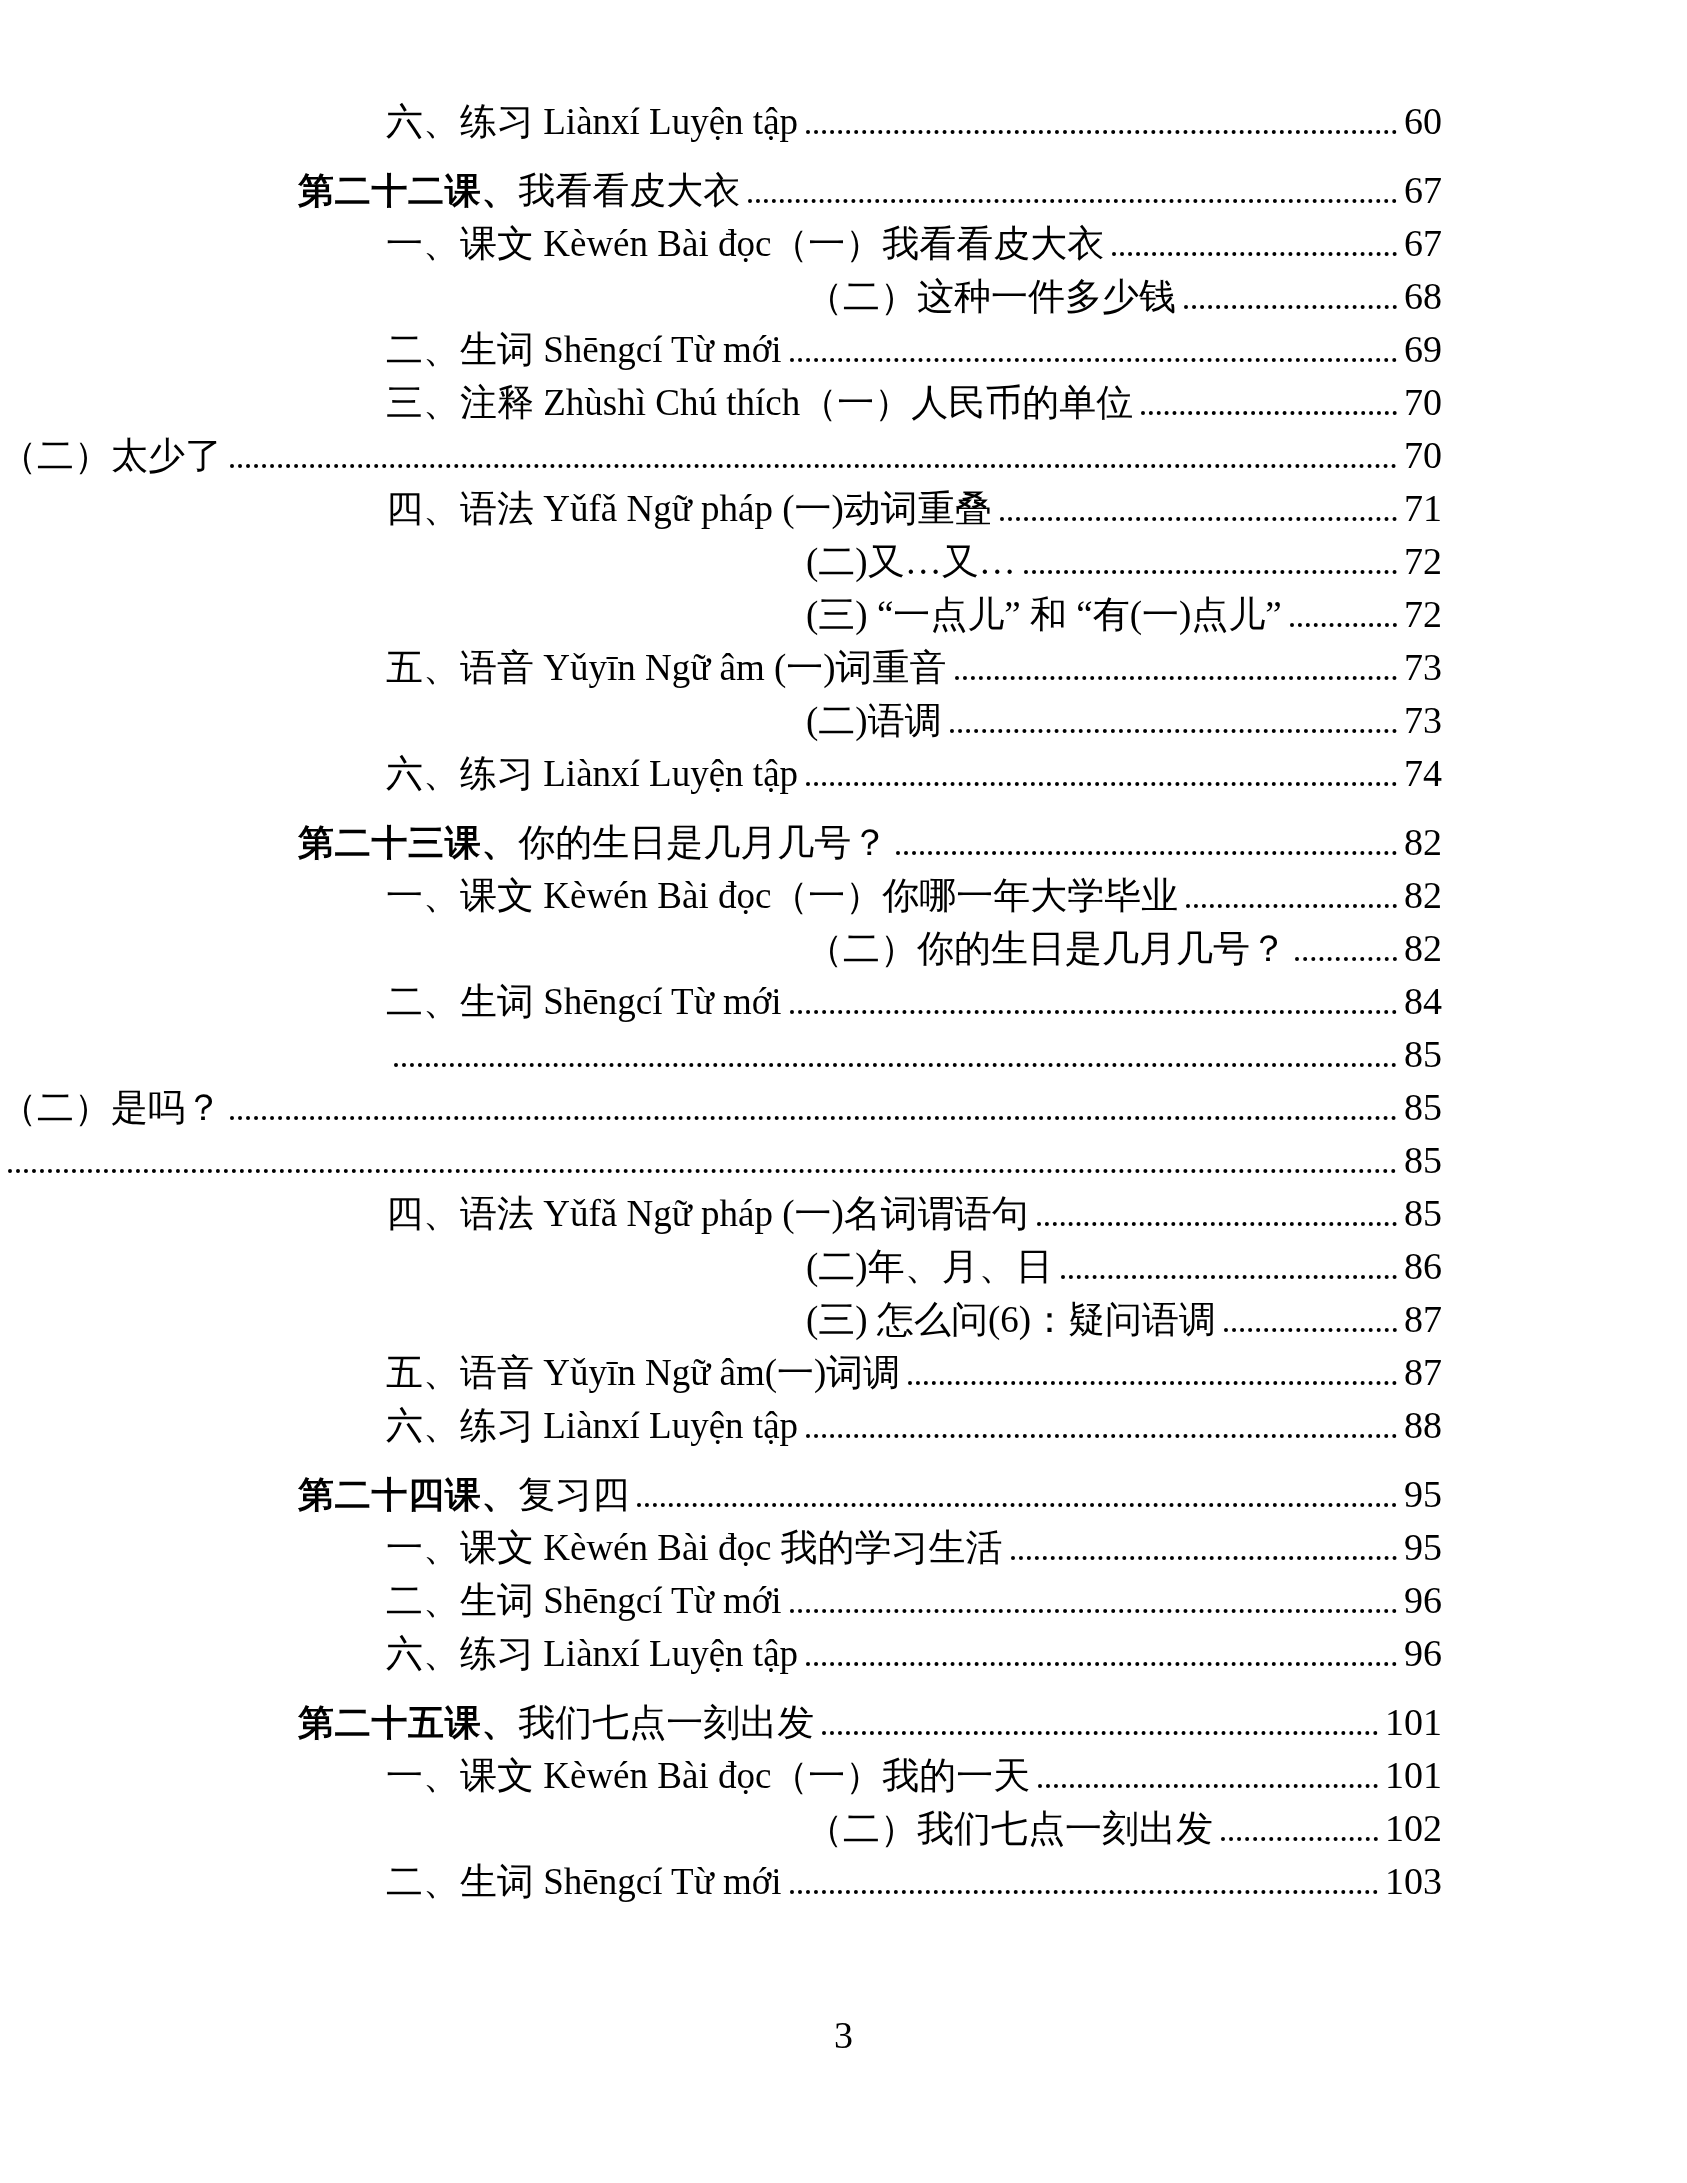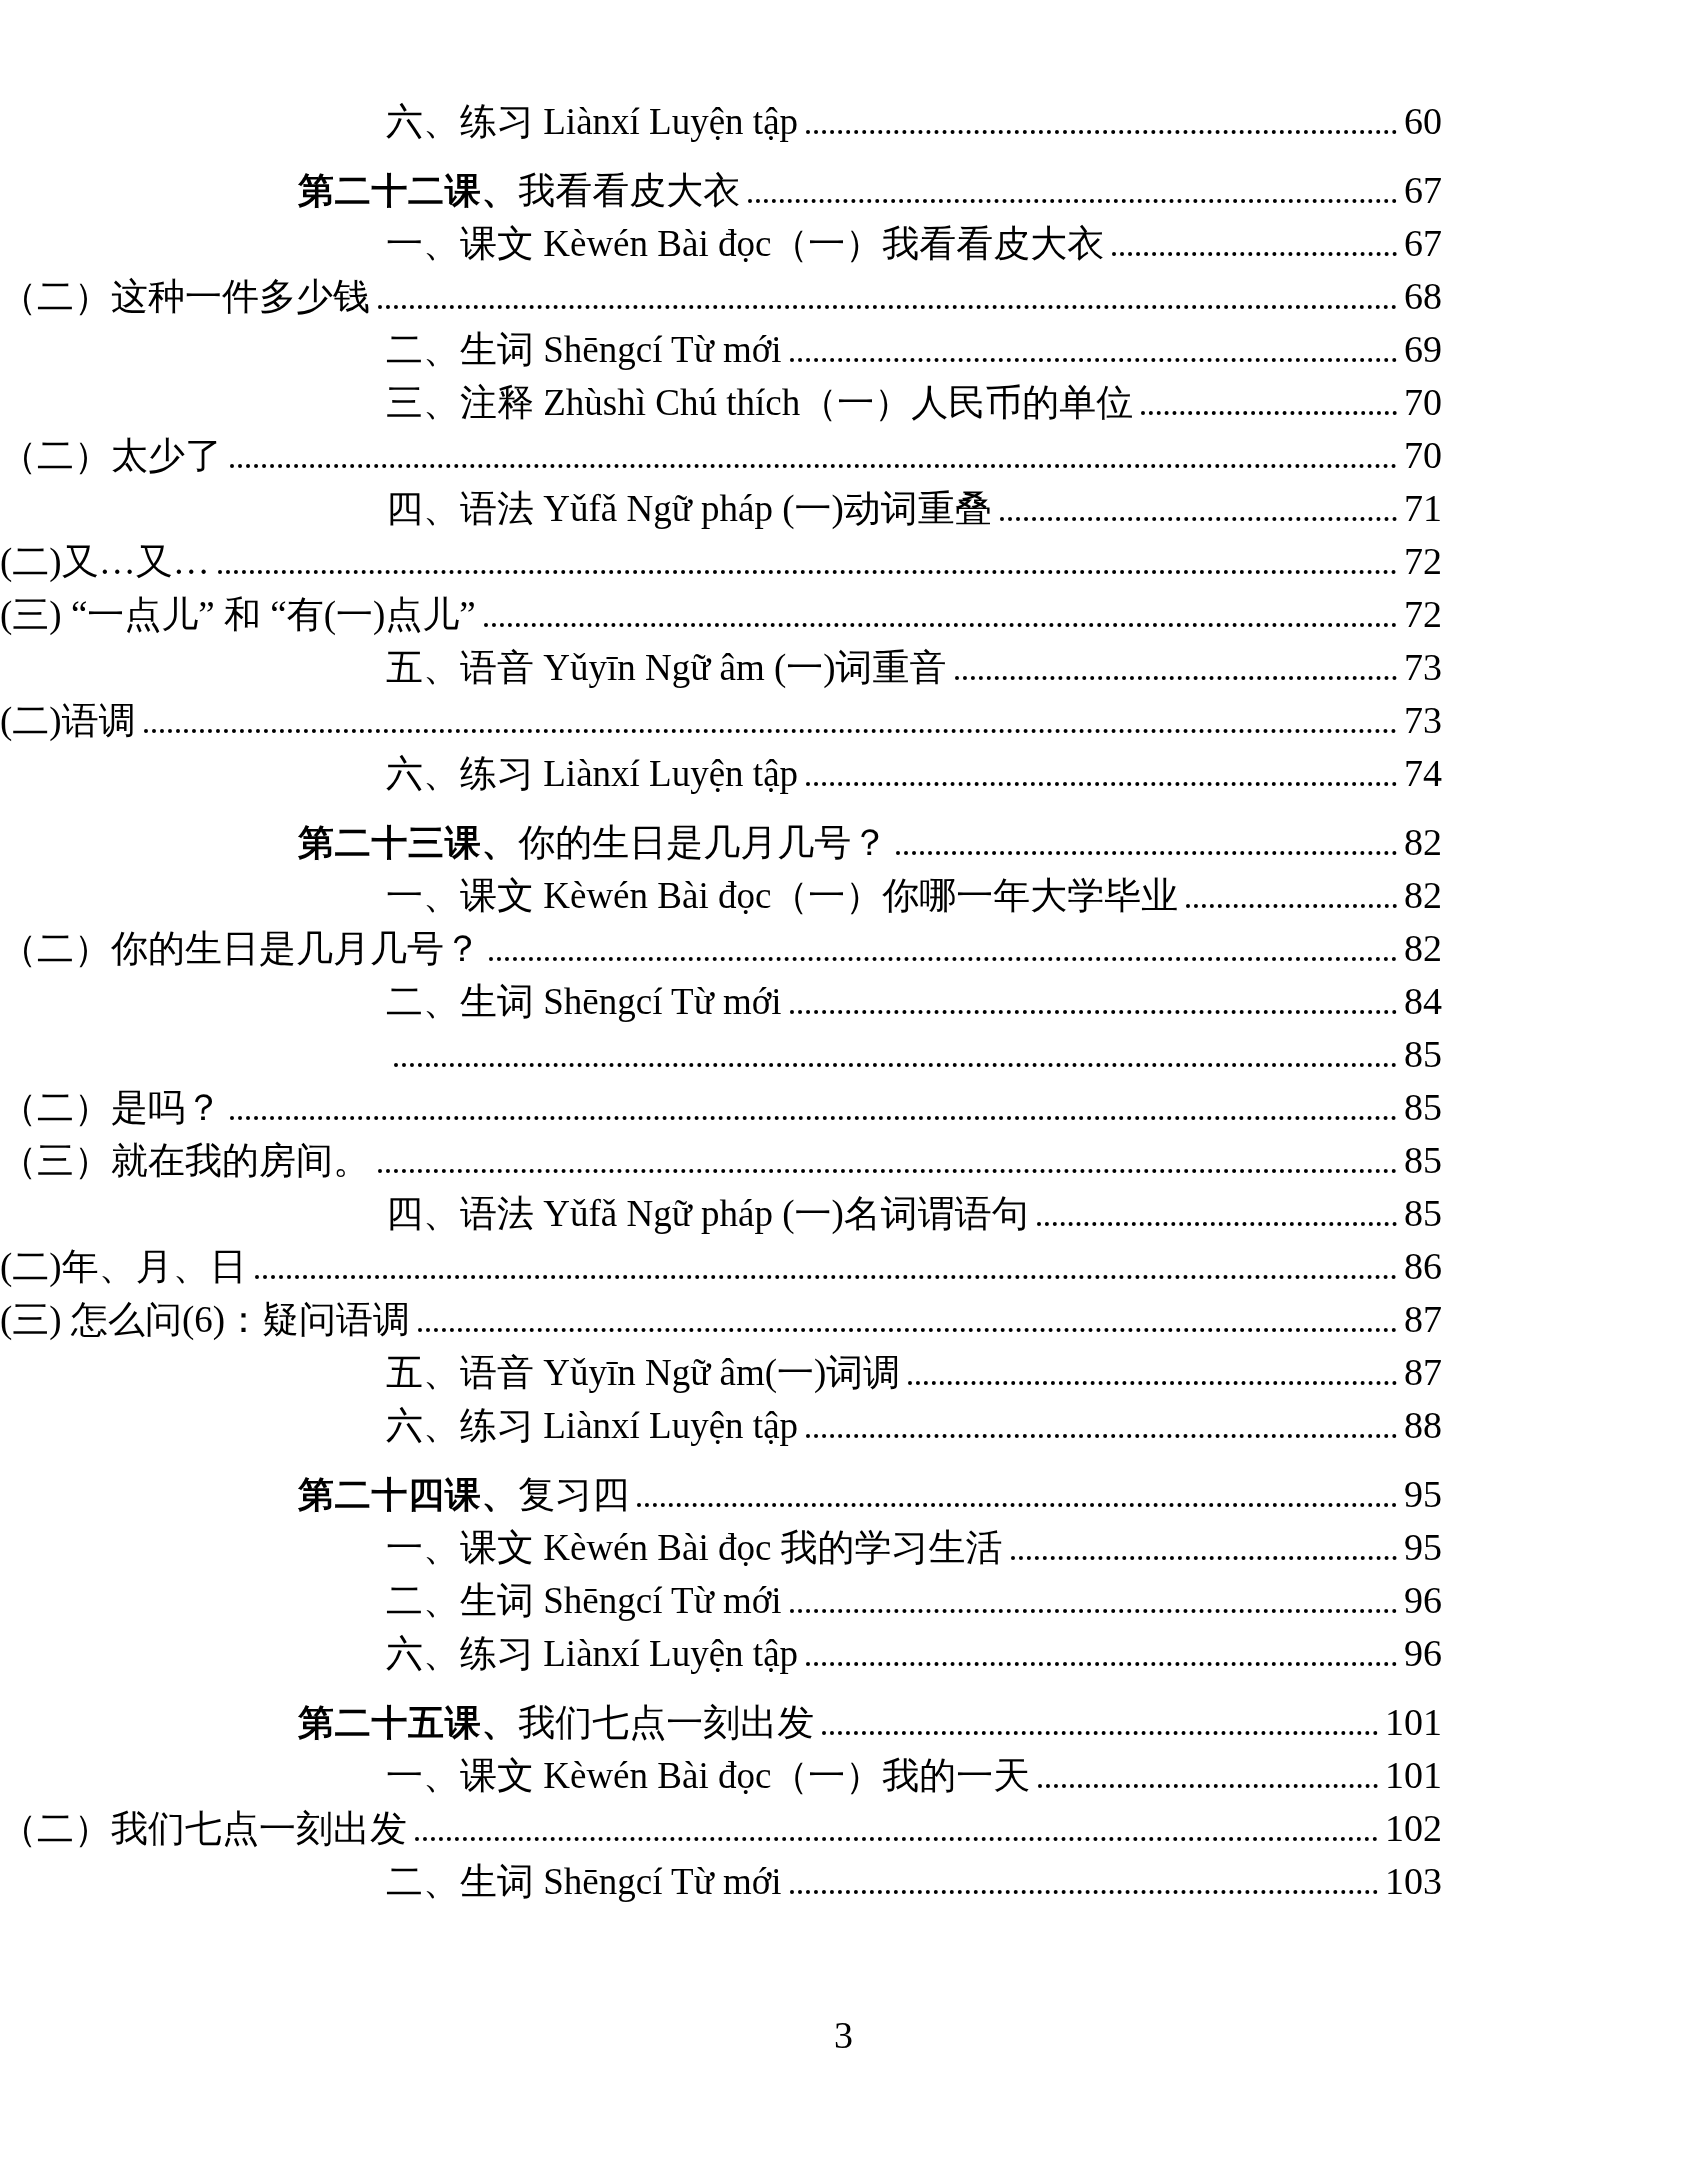--- a/index.html
+++ b/index.html
@@ -22,21 +22,21 @@
   .row {
     display: flex;
     align-items: flex-start;
     height: 53px;
     line-height: 53px;
     font-size: 37px;
     padding-right: 245px;
     white-space: nowrap;
   }
   .row.item    { padding-left: 386px; }
-  .row.sub     { }
+  .row.sub     { padding-left: 806px; }
   .row.sub2    { }
   .row.chapter { padding-left: 298px; margin-top: 16px; }
   .chap-label {
     font-family: "Liberation Sans", "DejaVu Sans", sans-serif;
     font-weight: 700;
     font-size: 36px;
     letter-spacing: 0.7px;
   }
   .chap-title, .entry-text {
     font-size: 37px;
@@ -165,21 +165,20 @@
       <div class="row item">
         <span class="leader"></span>
         <span class="pagenum">85</span>
       </div>
       <div class="row sub2">
         <span class="entry-text">（二）是吗？</span>
         <span class="leader"></span>
         <span class="pagenum">85</span>
       </div>
       <div class="row sub2">
-        <span class="entry-text">（三）就在我的房间。</span>
         <span class="leader"></span>
         <span class="pagenum">85</span>
       </div>
       <div class="row item">
         <span class="entry-text">四、语法 Yǔfǎ Ngữ pháp (一)名词谓语句</span>
         <span class="leader"></span>
         <span class="pagenum">85</span>
       </div>
       <div class="row sub">
         <span class="entry-text">(二)年、月、日</span>

